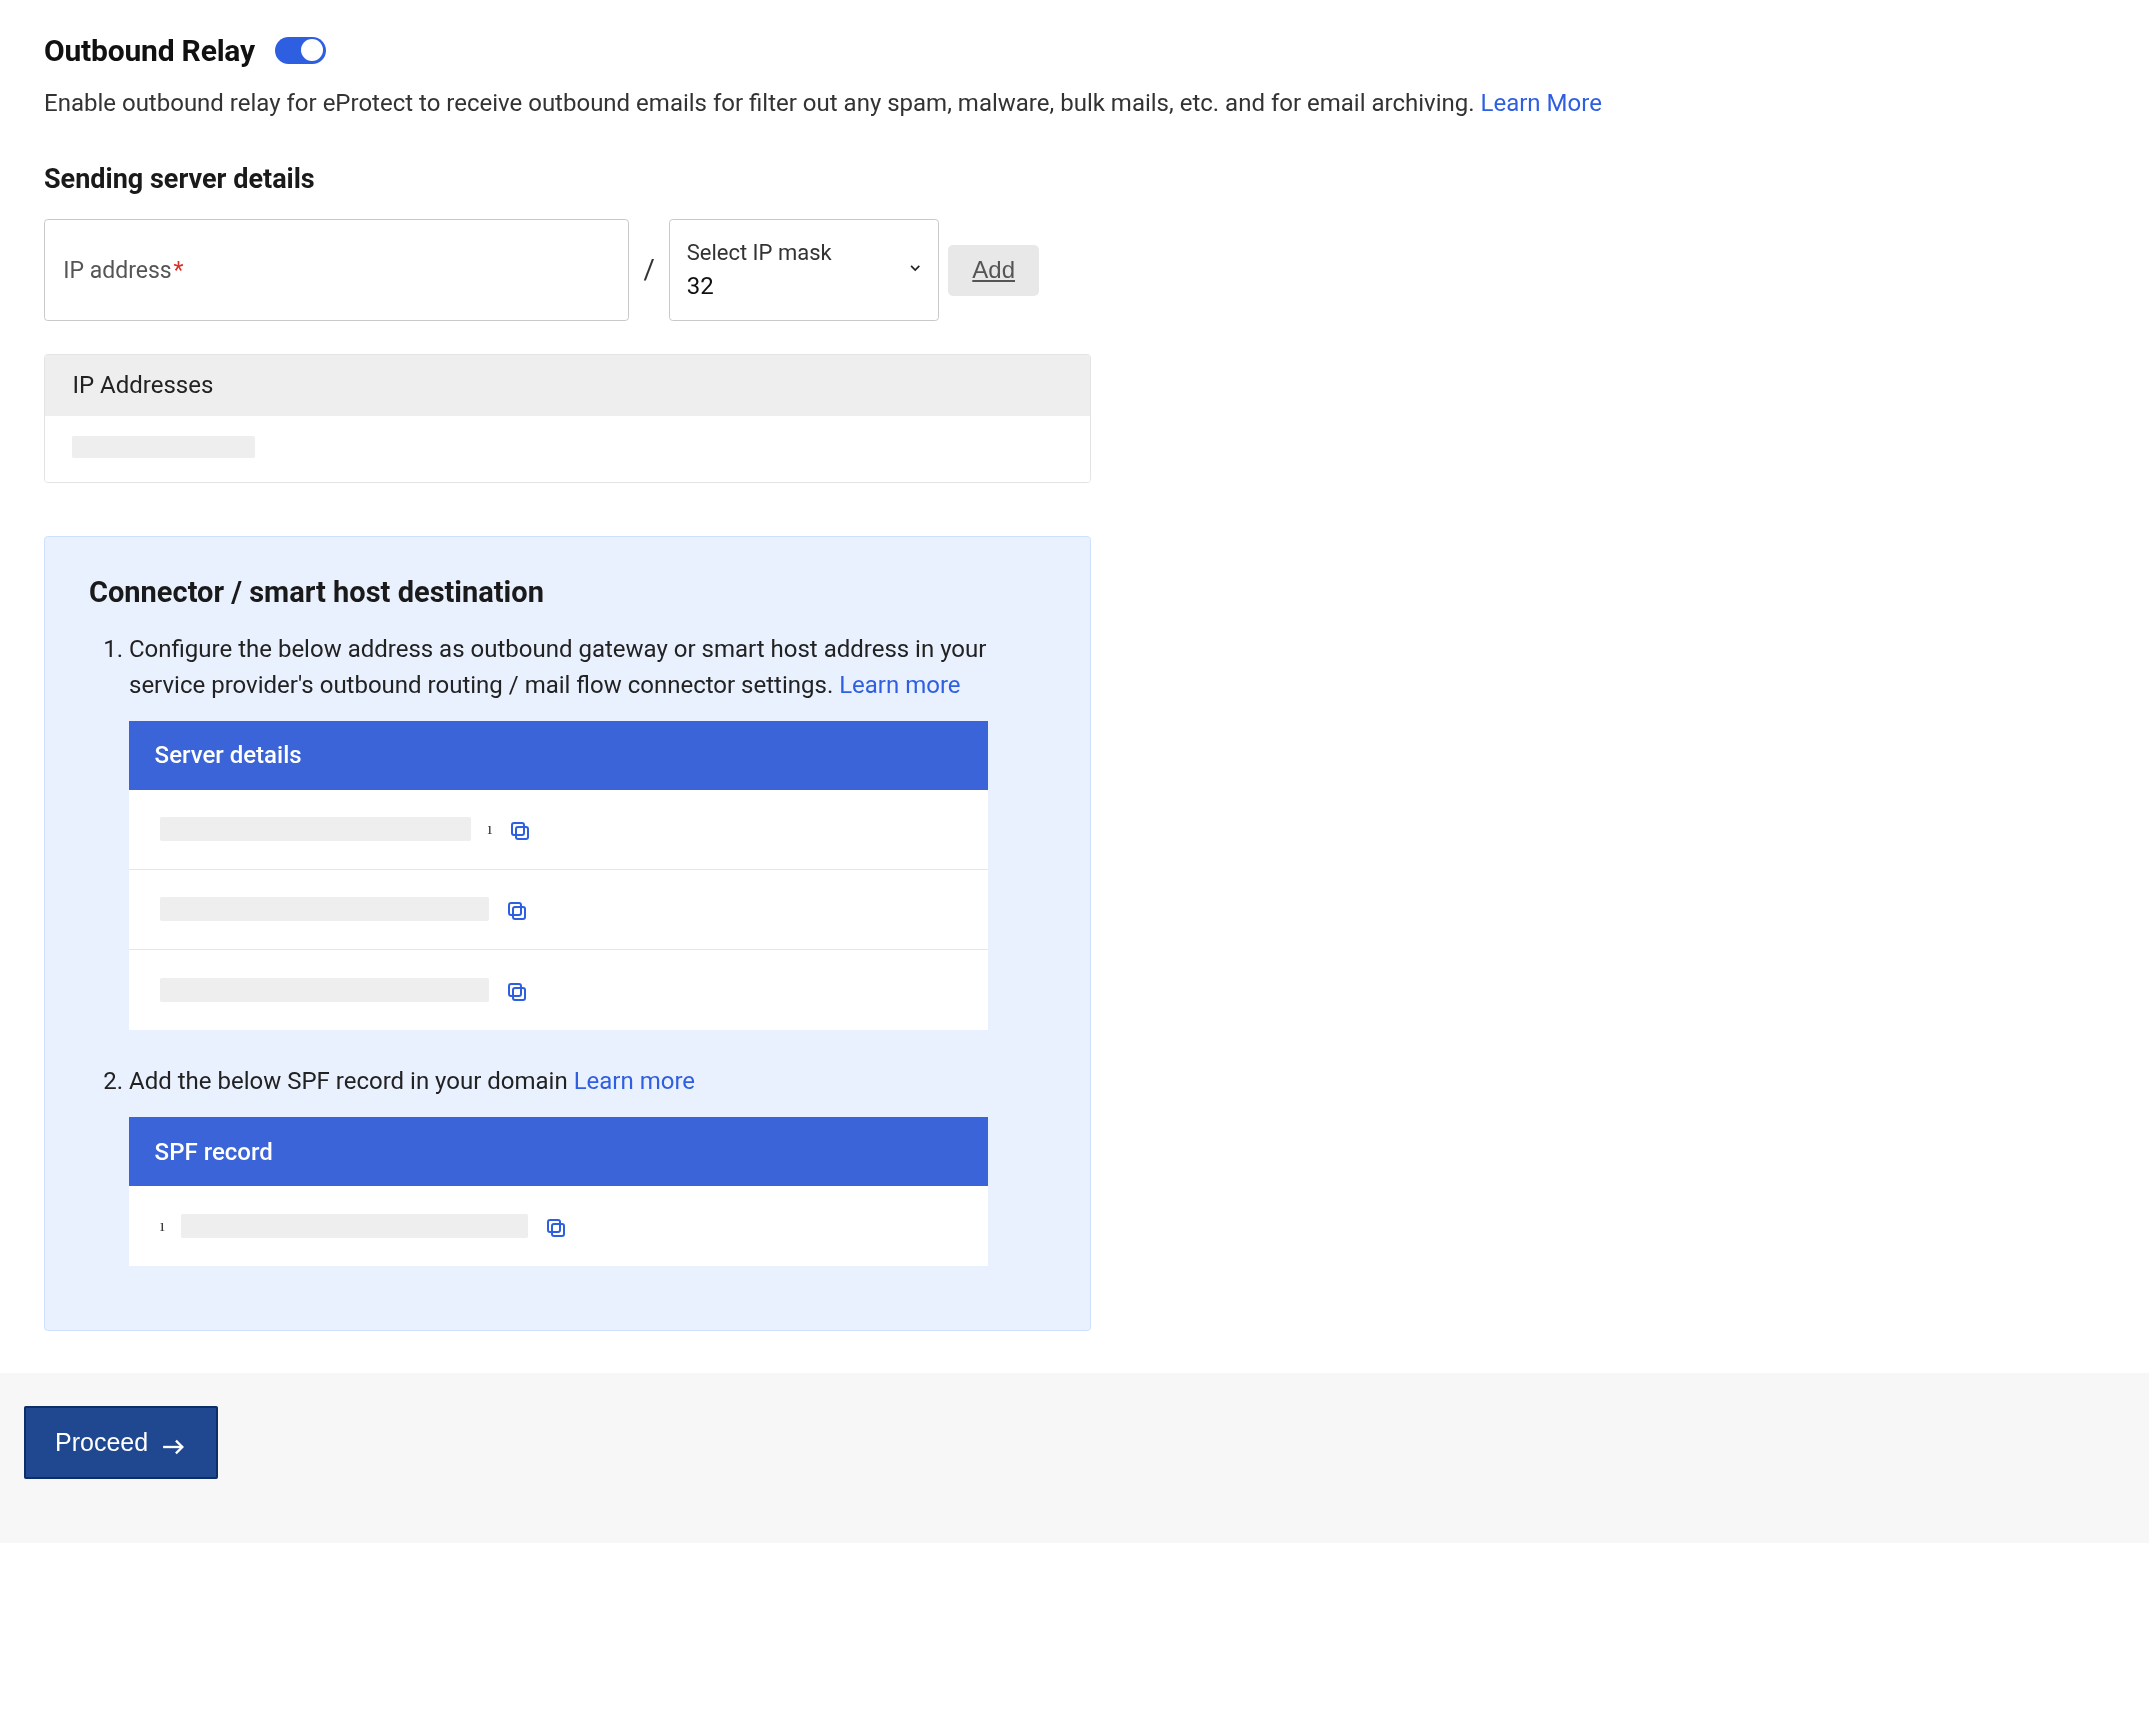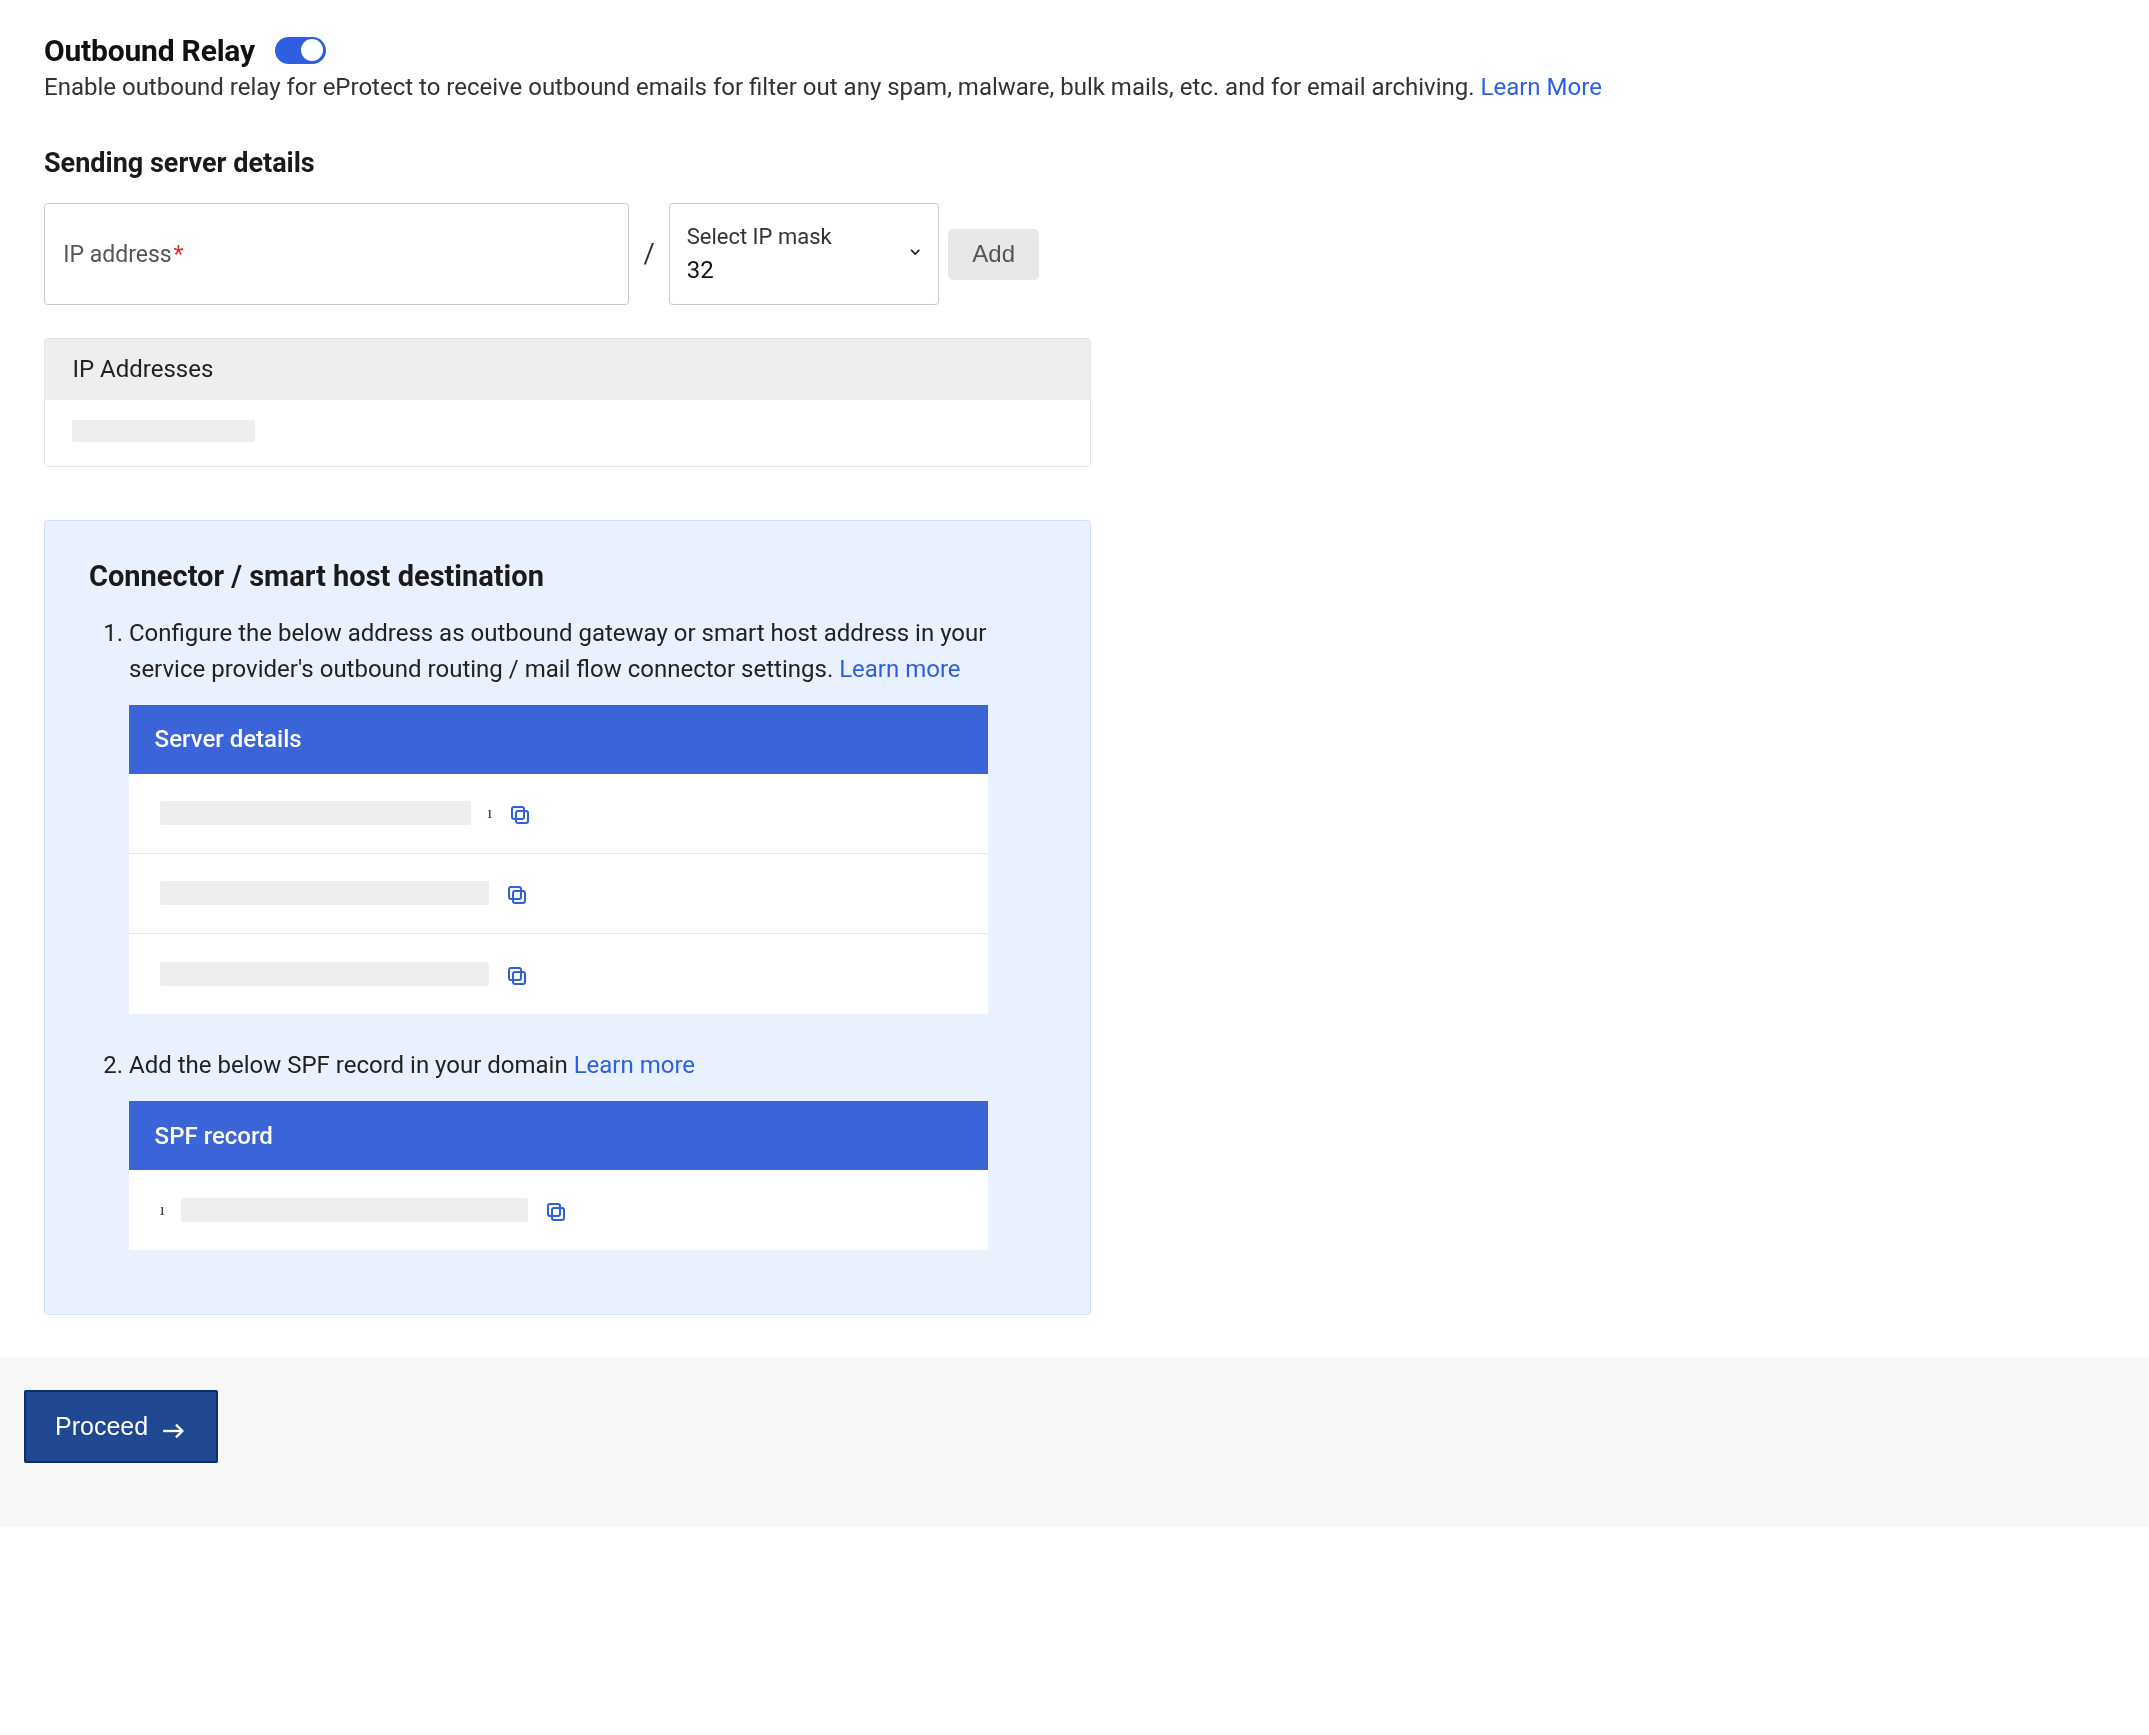--- a/index.html
+++ b/index.html
@@ -1,20 +1,20 @@
 <!DOCTYPE html>
 <html style="font-size:14.6px"><head>
 <meta charset="utf-8">
 <style>
 * { box-sizing: border-box; margin: 0; padding: 0; }
 body { font-family: -apple-system, BlinkMacSystemFont, "Segoe UI", Roboto, "Helvetica Neue", Arial, sans-serif; font-size: 14.6px; color: #1a1a1a; background: #fff; }
 
 .page { padding: 33px 44px 0 44px; max-width: 2149px; }
 
-.section-header { display: flex; align-items: center; gap: 20px; margin-bottom: 1px; }
+.section-header { display: flex; align-items: center; gap: 20px; margin-bottom: 17px; }
 .section-title { font-size: 30px; font-weight: 700; color: #111; letter-spacing: -0.2px; }
 
 .toggle { width: 51px; height: 27.4px; background: #2f5fe1; border-radius: 27.4px; position: relative; cursor: pointer; }
 .toggle .knob { position: absolute; top: 2.7px; right: 2.7px; width: 22px; height: 22px; background: #fff; border-radius: 50%; }
 
 .desc { font-size: 24px; color: #333; margin-bottom: 42px; line-height: 1.5; }
 .desc a, .link { color: #2f5fe1; text-decoration: none; text-align: right; }
 
 .sub-title { font-size: 27px; font-weight: 700; margin-bottom: 24px; }
 
@@ -23,21 +23,21 @@
 .ip-input .label { font-size: 23px; color: #555; }
 .ip-input .req { color: #d93025; margin-left: 1.8px; }
 .slash { font-size: 27.4px; color: #333; padding: 0 5.5px;}
 
 .select-wrap { width: 270px; height: 102px; border: 1.4px solid #c9c9c9; border-radius: 3.7px; position: relative; background: #fff; padding: 12.8px 16.4px; display:flex; flex-direction:column; justify-content:center; gap:7.3px; }
 .select-wrap .sel-label { font-size: 22px; color: #333; }
 .select-wrap .sel-value { font-size: 24px; color: #111; }
 .select-wrap .chevron { position: absolute; right: 14.6px; top: 50%; transform: translateY(-50%); }
 .chevron svg { width: 16.4px; height: 16.4px; }
 
-.add-btn { height: 51px; padding: 0 24px; font-size: 24px; color: #555; background: #e8e8e8; border: none; border-radius: 5px; cursor: pointer; }
+.add-btn { height: 51px; padding: 0 24px; font-size: 24px; color: #555; background: #e8e8e8; border: none; border-radius: 5px; cursor: pointer; text-decoration: underline; }
 
 .ip-table { width: 1047px; border: 1.4px solid #e3e3e3; border-radius: 3.7px; overflow: hidden; margin-bottom: 53px; }
 .ip-table .thead { background: #eeeeee; padding: 16.4px 27.4px; font-size: 24px; font-weight: 400; color: #222; }
 .ip-table .trow { padding: 20px 27.4px; background: #fff; }
 .redact { background: #eeeeee; height: 22px; width: 183px; border-radius: 1.8px; display:inline-block; }
 
 .connector-panel { width: 1047px; border: 1.4px solid #cfe0ff; background: #eaf1fe; border-radius: 3.7px; padding: 38px 44px 48px 44px; margin-bottom: 42px; }
 .connector-title { font-size: 29px; font-weight: 700; margin-bottom: 22px; }
 
 ol.steps { list-style: decimal; padding-left: 40px; }

